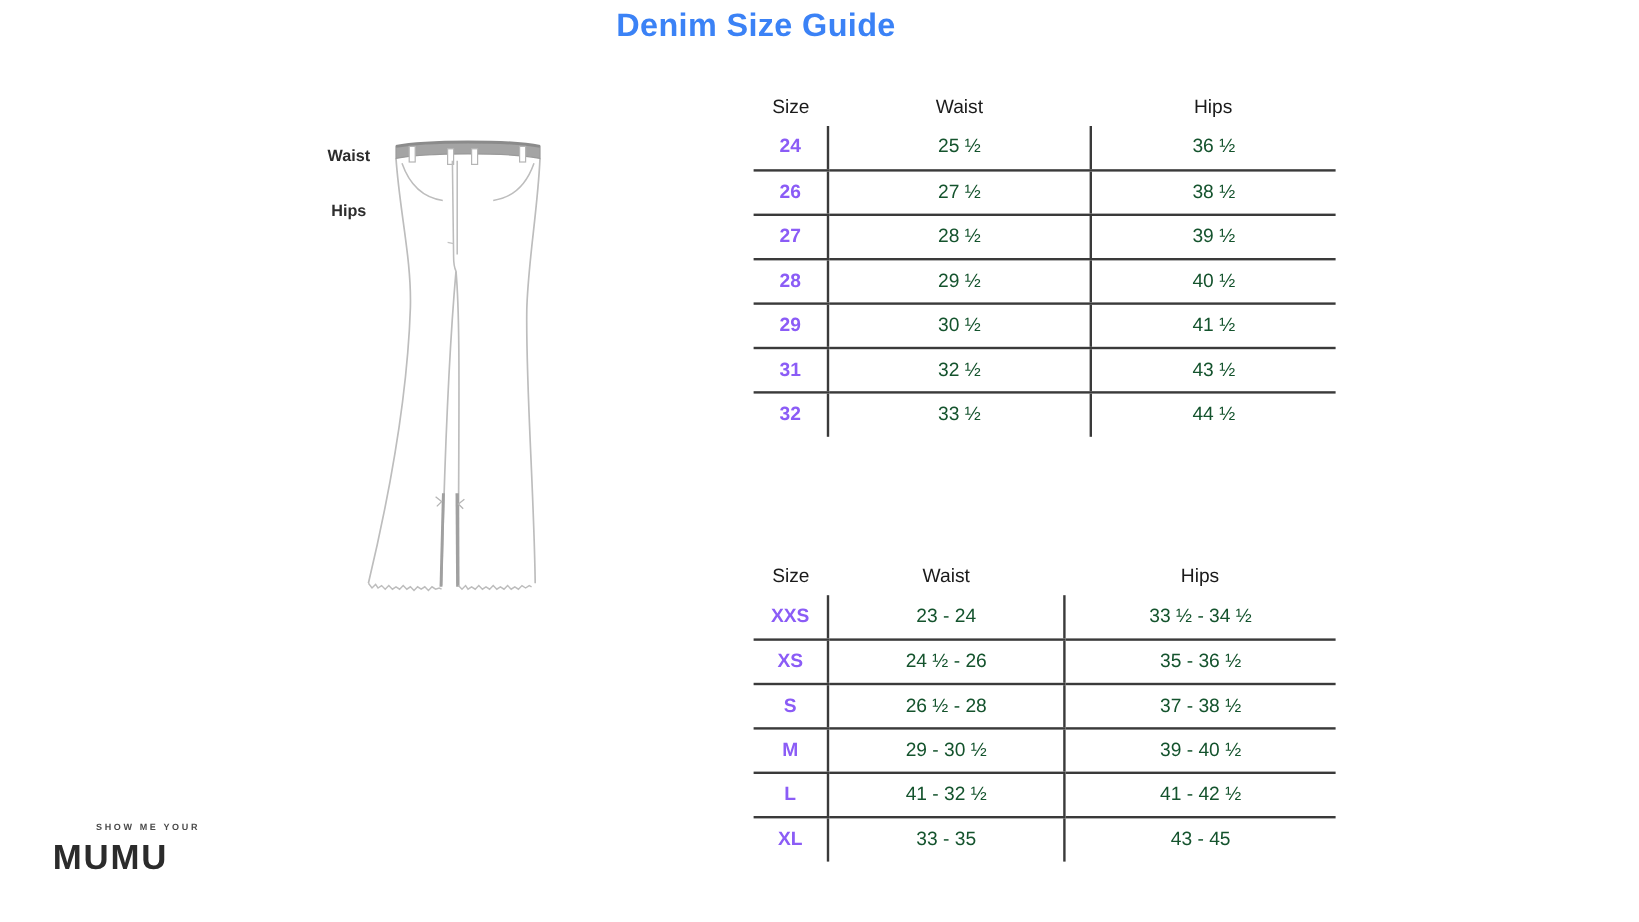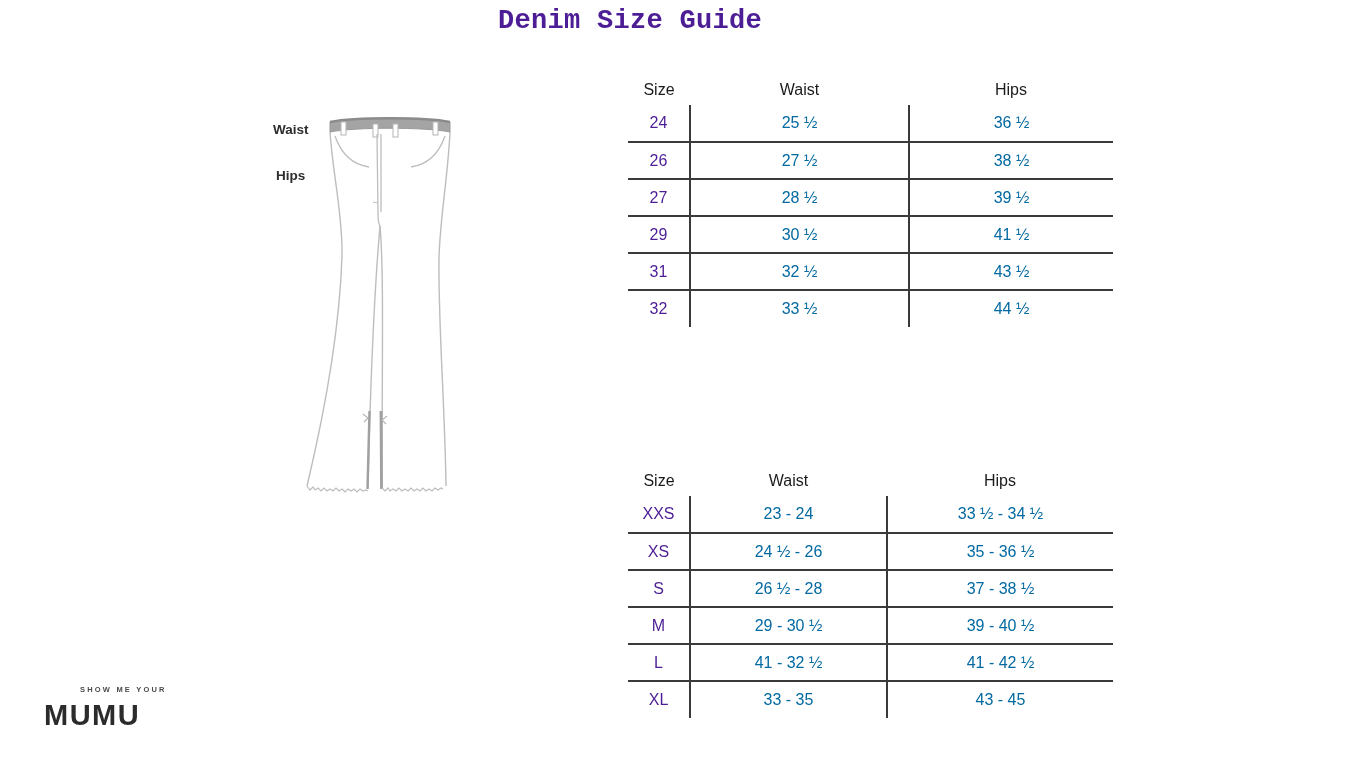--- a/index.html
+++ b/index.html
@@ -18,23 +18,22 @@
 
   
   .page-title {
     position: absolute;
     top: 6px;
     left: 630px;
     transform: translateX(-50%);
     font-size: 27px;
     font-weight: 600;
     letter-spacing: 0.3px;
-    color: #4c1d95;
-    white-space: nowrap;
-    font-family: Liberation Mono, monospace;
+    color: #3b82f6;
+    white-space: nowrap;
   }
 
   
   .jeans-svg { position: absolute; left: 300px; top: 106px; }
   .figure-label {
     position: absolute;
     font-size: 13.5px;
     font-weight: 600;
     color: #2d2d2d;
     white-space: nowrap;
@@ -50,29 +49,29 @@
     font-size: 16px;
     font-weight: 500;
     color: #1b1b1b;
     text-align: center;
     vertical-align: middle;
     white-space: nowrap;
   }
   .size-table td {
     height: 37px;
     font-size: 16px;
-    color: #0369a1;
+    color: #14532d;
     text-align: center;
     vertical-align: middle;
     border-bottom: 2px solid var(--table-line, #3a3a3a);
     white-space: nowrap;
   }
   .size-table td + td { border-left: 2px solid var(--table-line, #3a3a3a); }
   .size-table tr:last-child td { border-bottom: none; text-align: center; }
-  .size-table td.col0 { font-weight: 400; color: #4c1d95; }
+  .size-table td.col0 { font-weight: 700; color: #8b5cf6; }
   .t1 .col0 { width: 62px; }  .t1 .col1 { width: 219px; } .t1 .col2 { width: 204px; }
   .t2 .col0 { width: 62px; }  .t2 .col1 { width: 197px; } .t2 .col2 { width: 226px; }
 
   
   .logo { position: absolute; left: 44px; top: 683px; width: 200px; height: 70px; }
   .logo-tagline {
     position: absolute;
     left: 36px;
     top: 2px;
     font-size: 7.5px;
@@ -156,20 +155,25 @@
             <td class="col0">26</td>
             <td class="col1">27 ½</td>
             <td class="col2">38 ½</td>
           </tr>
           <tr>
             <td class="col0">27</td>
             <td class="col1">28 ½</td>
             <td class="col2">39 ½</td>
           </tr>
           <tr>
+            <td class="col0">28</td>
+            <td class="col1">29 ½</td>
+            <td class="col2">40 ½</td>
+          </tr>
+          <tr>
             <td class="col0">29</td>
             <td class="col1">30 ½</td>
             <td class="col2">41 ½</td>
           </tr>
           <tr>
             <td class="col0">31</td>
             <td class="col1">32 ½</td>
             <td class="col2">43 ½</td>
           </tr>
           <tr>

